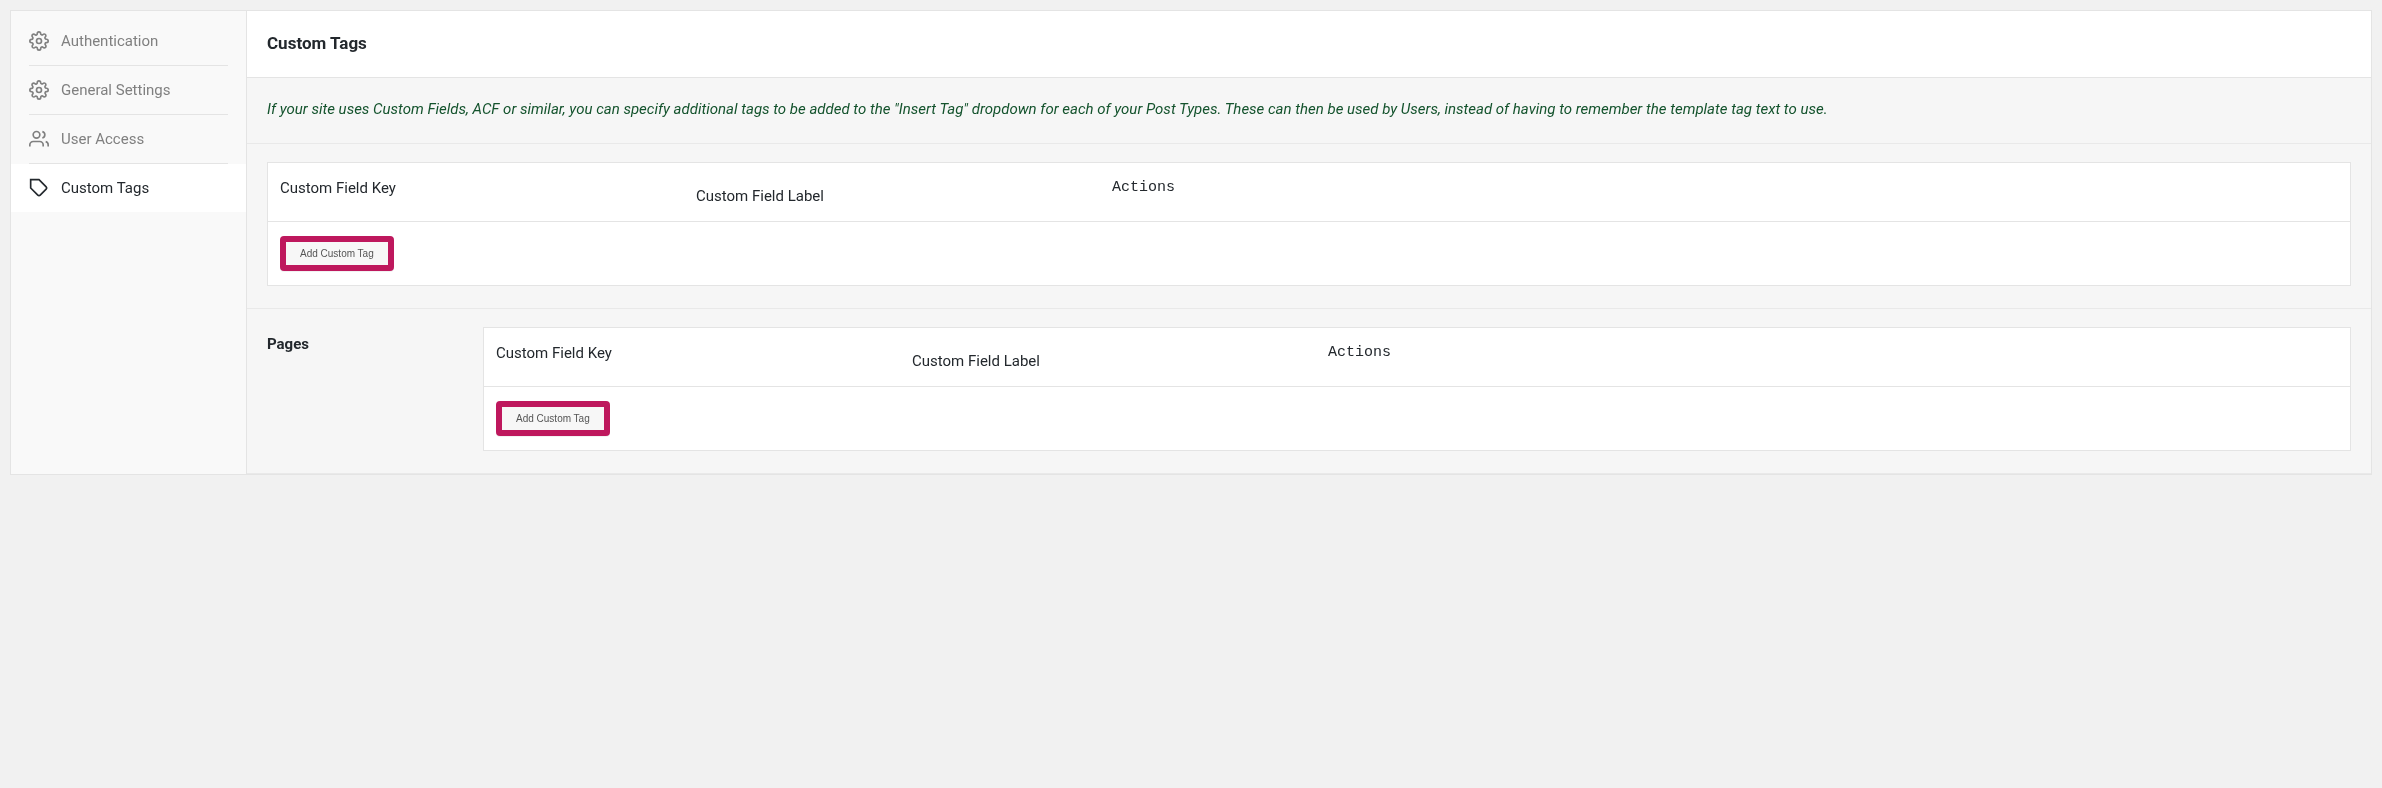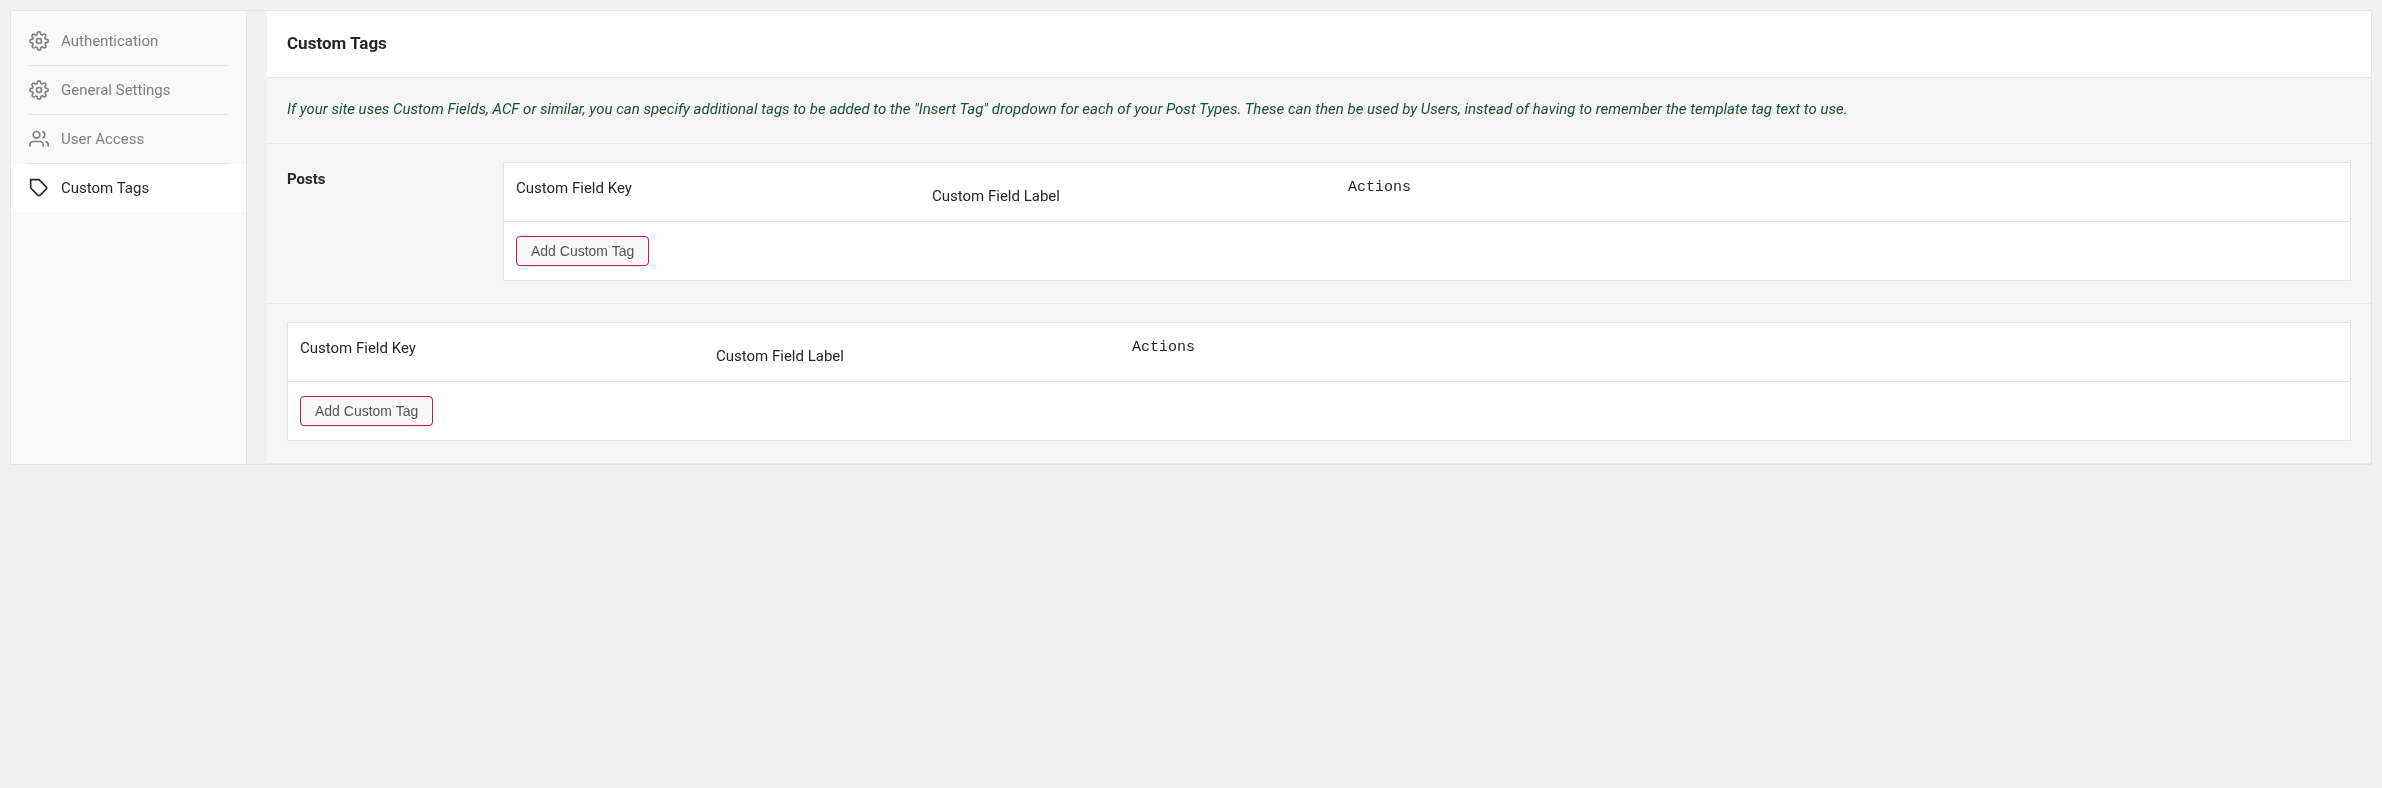--- a/index.html
+++ b/index.html
@@ -1,17 +1,17 @@
 <!DOCTYPE html>
 <html><head>
   <meta charset="utf-8">
   <style>
     * { box-sizing: border-box; margin: 0; padding: 0; }
     body { font-family: -apple-system, BlinkMacSystemFont, "Segoe UI", Roboto, sans-serif; background: #f1f1f1; color: #23282d; font-size: 14px; }
-    .container { display: flex; margin: 10px; background: #f1f1f1; border: 1px solid #e4e4e4; gap: 20px; }
+    .container { display: flex; margin: 10px; background: #f1f1f1; border: 1px solid #e4e4e4; }
     .sidebar { width: 236px; background: #f9f9f9; border-right: 1px solid #e4e4e4; }
     .sidebar-item { display: flex; align-items: center; padding: 14px 18px; color: #808080; cursor: pointer; }
     .sidebar .sidebar-inner { padding: 6px 0; }
     .sidebar-item.active { background: #fff; color: #23282d; }
     .sidebar-item .icon { width: 20px; height: 20px; margin-right: 12px; display: inline-flex; align-items: center; justify-content: center; }
     .sidebar-item .label { font-size: 15px; }
     .sidebar hr { border: none; border-top: 1px solid #e4e4e4; margin: 0 18px; }
     .main { flex: 1; background: #f6f6f6; }
     .header { background: #fff; padding: 22px 20px 24px 20px; border-bottom: 1px solid #e4e4e4; }
     .header h2 { font-size: 17px; font-weight: 700; color: #23282d; }
@@ -32,24 +32,24 @@
       padding: 6px 10px;
       font-size: 15px;
       border: 1px solid #dcdcdc;
       border-radius: 2px;
       background: #fff;
       color: #333;
     }
     .btn {
       display: inline-block;
       padding: 6px 14px;
-      font-size: 14px;
+      font-size: 10px;
       color: #555;
       background: #f7f7f7;
-      border: 1px solid #be185d;
+      border: 6px solid #be185d;
       border-radius: 4px;
       cursor: pointer;
       box-shadow: 0 1px 0 rgba(0,0,0,0.05);
     }
     .delete-link { display: inline-flex; align-items: center; color: #0073aa; cursor: pointer; font-size: 15px; }
     .delete-link .icon { margin-right: 8px; display: inline-flex; }
     .delete-link svg { width: 18px; height: 18px; }
     .add-row .cell { padding: 14px 12px; }
   </style>
 </head>
@@ -102,36 +102,36 @@
     </div>
   </div>
 
   <div class="main">
     <div class="header">
       <h2>Custom Tags</h2>
     </div>
     <div class="description">If your site uses Custom Fields, ACF or similar, you can specify additional tags to be added to the "Insert Tag" dropdown for each of your Post Types. These can then be used by Users, instead of having to remember the template tag text to use.</div>
 
     <div class="section">
-      <div class="section-label">Posts</div>
       <div class="section-content">
         <div class="row header-row">
           <div class="cell key">Custom Field Key</div>
           <div class="cell label-col">Custom Field Label</div>
           <div class="cell actions">Actions</div>
         </div>
         <div class="row add-row">
           <div class="cell">
             <button class="btn">Add Custom Tag</button>
           </div>
         </div>
       </div>
     </div>
 
     <div class="section">
+      <div class="section-label">Pages</div>
       <div class="section-content">
         <div class="row header-row">
           <div class="cell key">Custom Field Key</div>
           <div class="cell label-col">Custom Field Label</div>
           <div class="cell actions">Actions</div>
         </div>
         <div class="row add-row">
           <div class="cell">
             <button class="btn">Add Custom Tag</button>
           </div>

